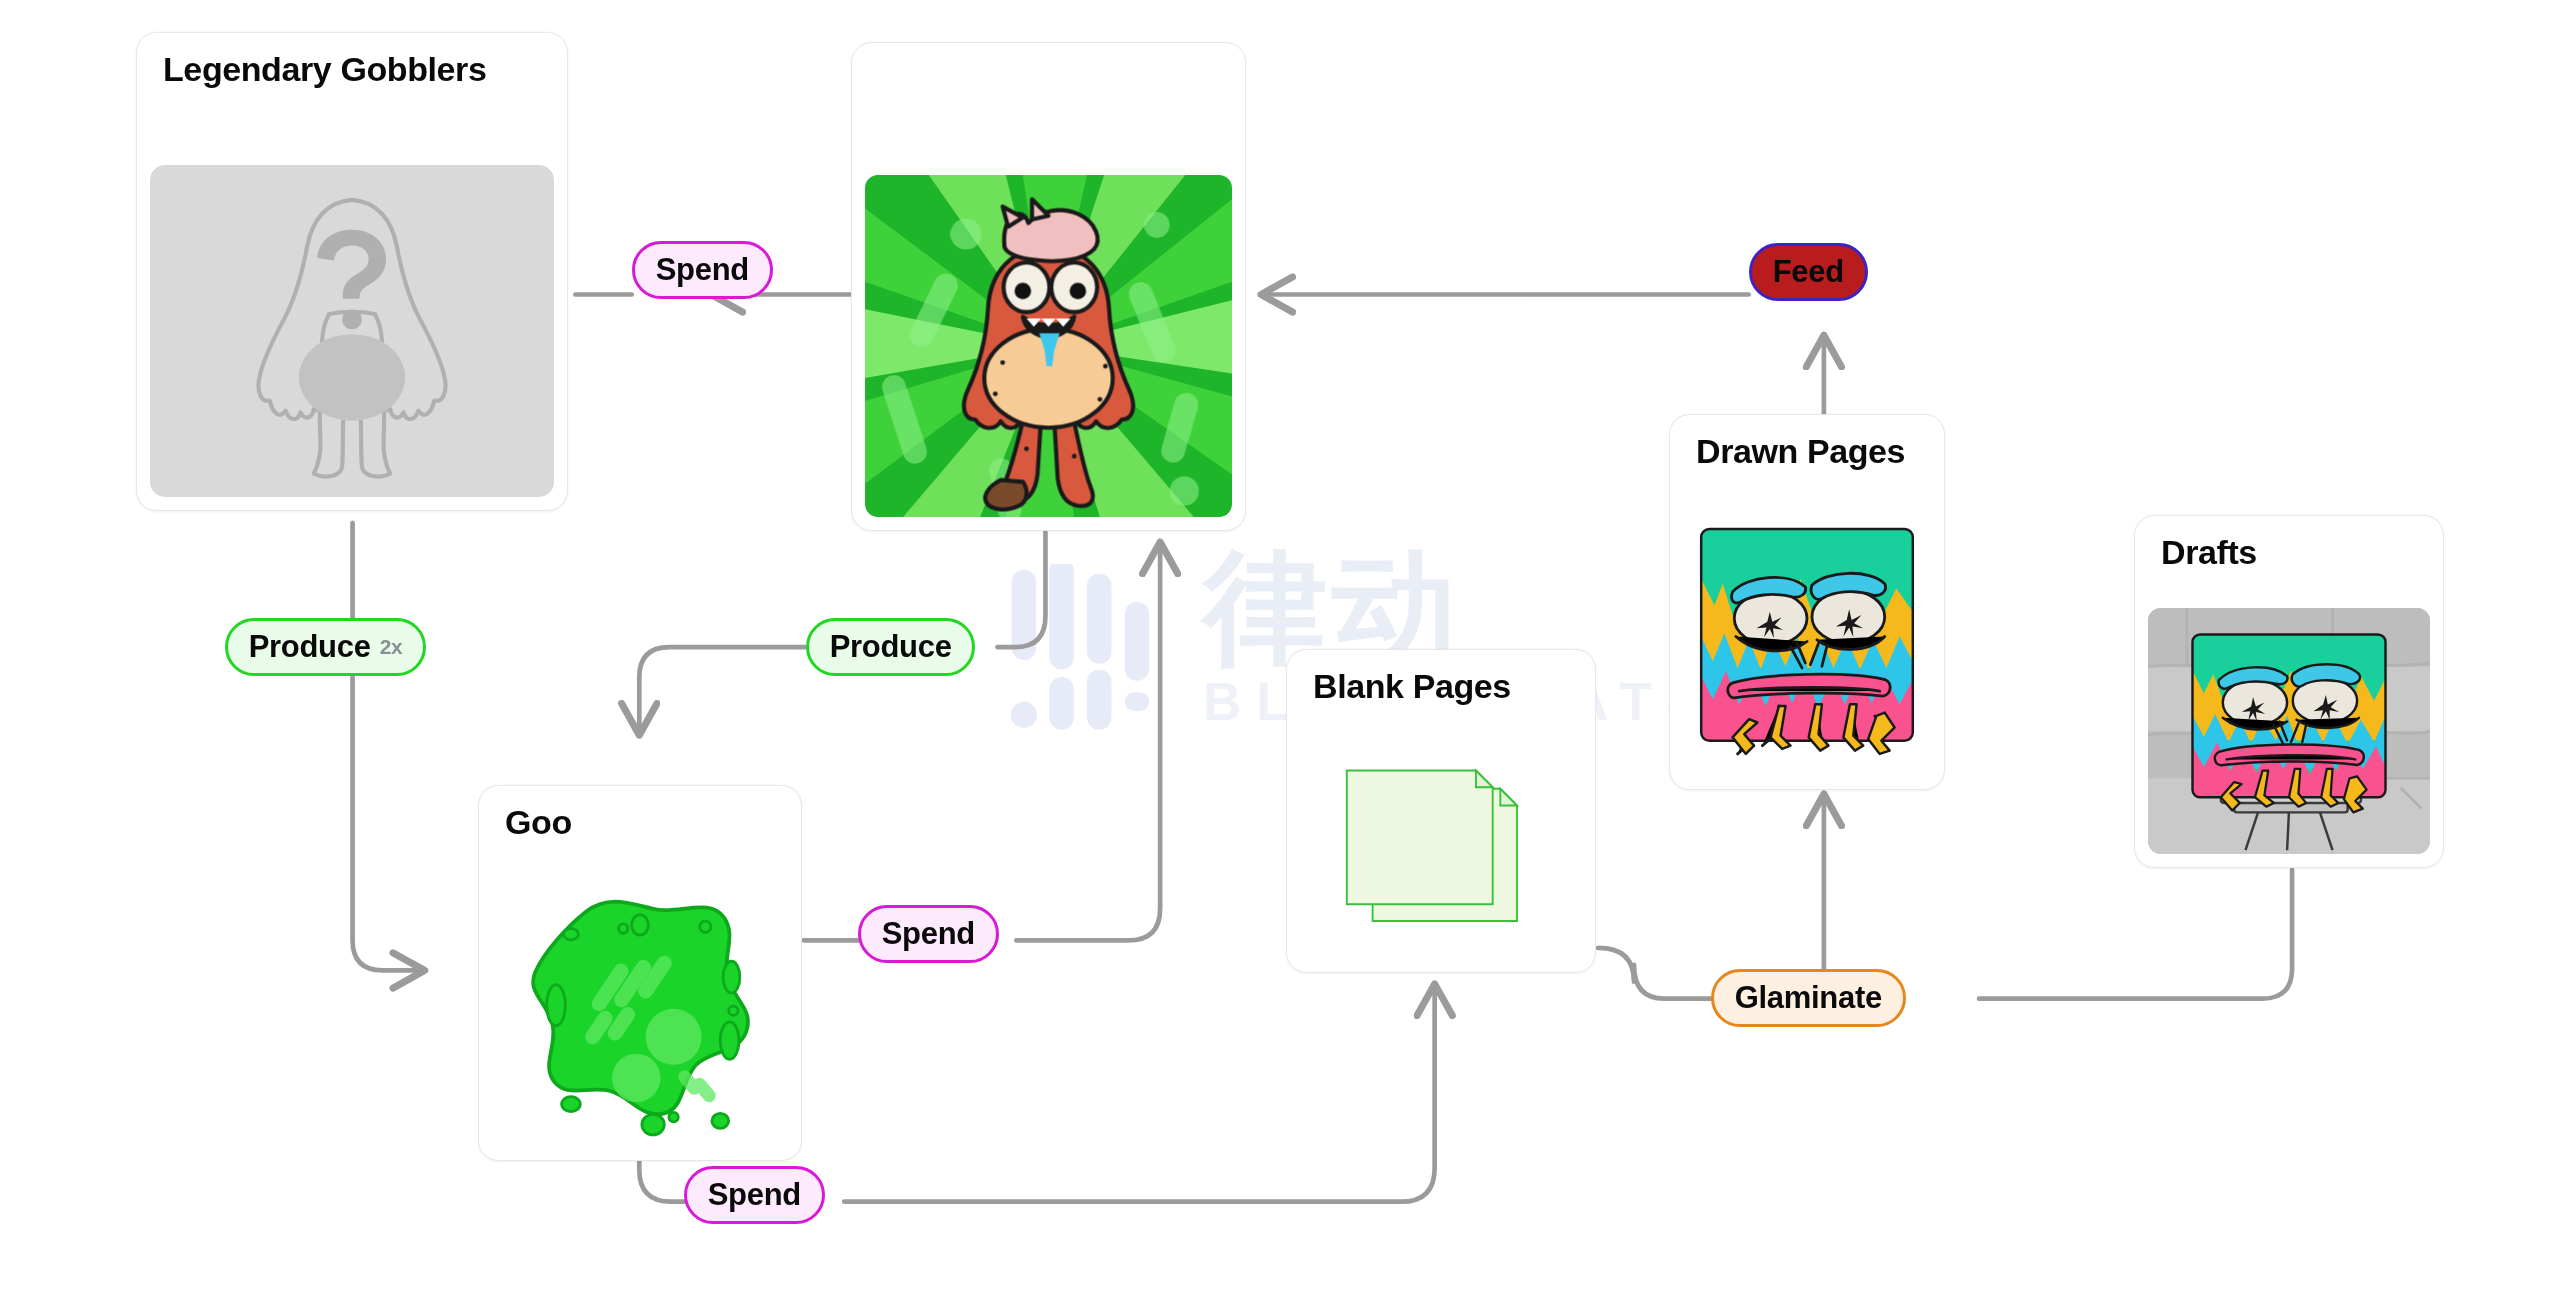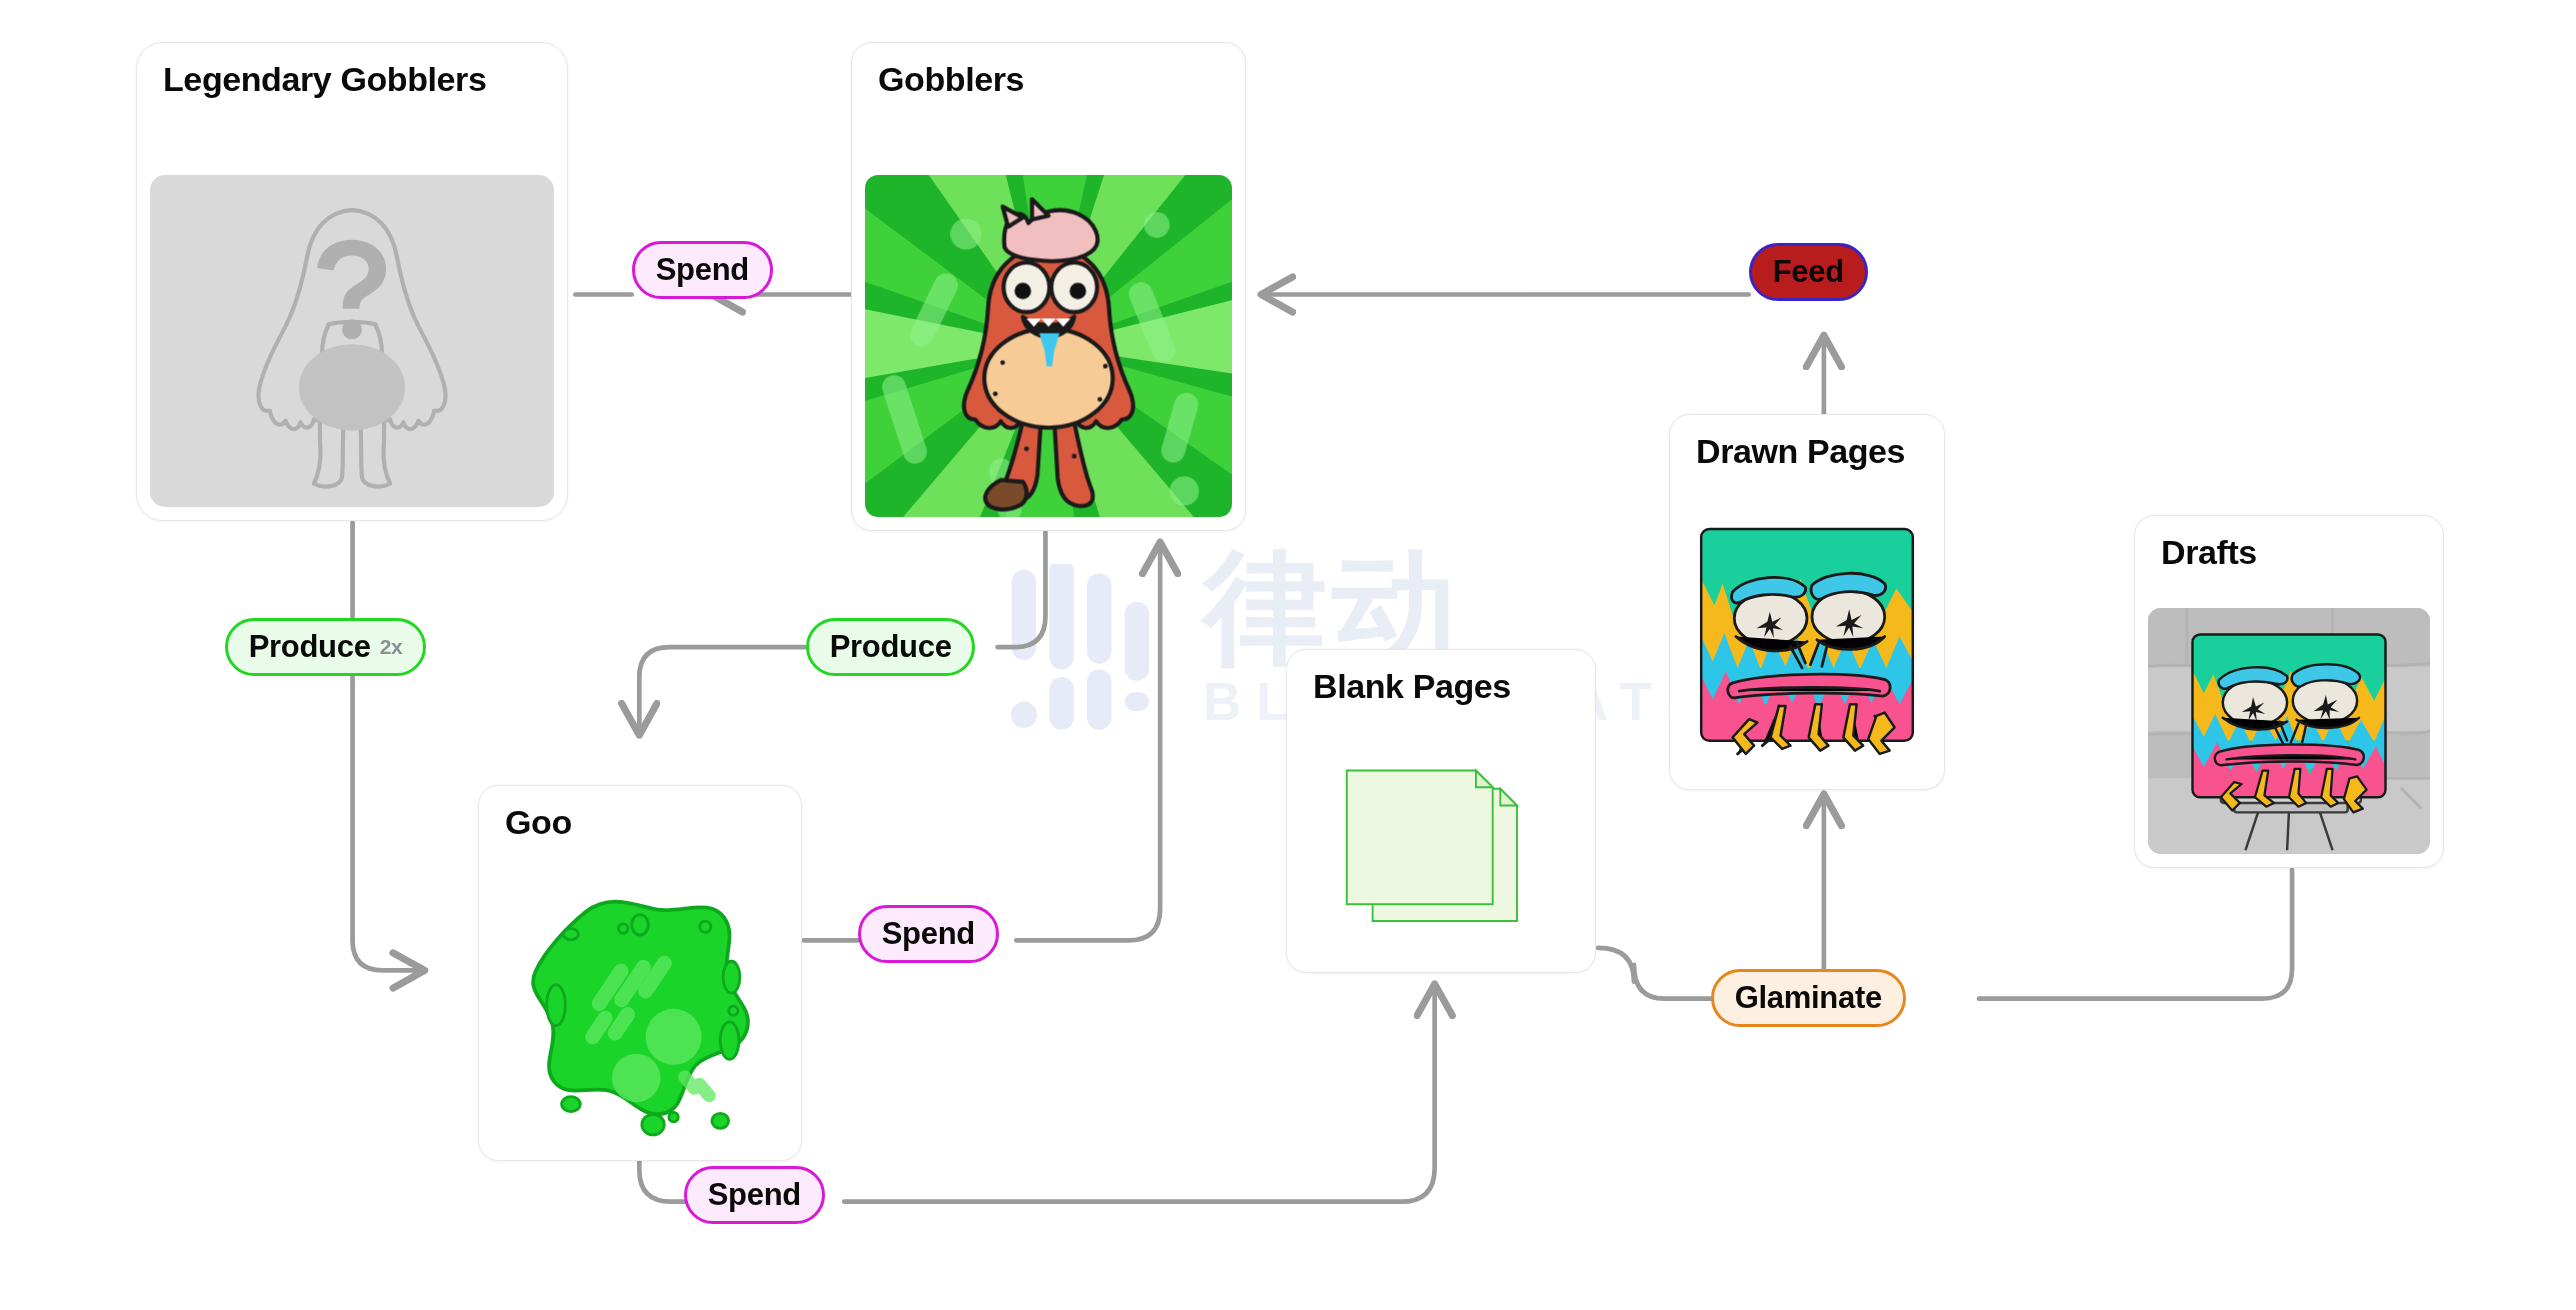--- a/index.html
+++ b/index.html
@@ -18,21 +18,21 @@
   #edges{position:absolute;left:0;top:0;width:2576px;height:1311px;}
 
   
   .card{position:absolute;background:#fff;border:1.4px solid #e6e7e9;border-radius:20.7px;
         box-shadow:0 0.9px 2.8px rgba(16,24,40,.06);box-sizing:border-box;}
   .card .title{font-size:34px;font-weight:700;color:#0a0a0a;letter-spacing:-0.4px;
         padding:17px 0 0 26px;line-height:1.15;}
   .thumb{position:absolute;left:13px;right:13px;bottom:13px;border-radius:13px;overflow:hidden;}
 
   
-  #card-legendary{left:136px;top:42px;width:432px;height:479px;border-radius:27px;}
+  #card-legendary{left:136px;top:32px;width:432px;height:479px;}
   #card-legendary .thumb{top:132px;background:#d9d9d9;border-radius:15px;}
 
   
   #card-gobblers{left:851px;top:42px;width:395px;height:489px;}
   #card-gobblers .thumb{top:132px;}
 
   
   #card-goo{left:478px;top:785px;width:324px;height:376px;}
   #card-goo .thumb{top:81px;background:#fff;}
 
@@ -150,21 +150,20 @@
           <path d="M200,78 c-24,0 -40,14 -42,34 l20,3 c2,-11 10,-18 22,-18 c12,0 20,7 20,16
                    c0,9 -5,13 -15,19 c-12,7 -17,15 -16,29 l20,0 c0,-8 3,-12 12,-17
                    c13,-8 20,-16 20,-31 c0,-20 -17,-35 -41,-35 z"></path>
           <circle cx="200" cy="186" r="12"></circle>
         </g>
       </svg>
     </div>
   </div>
 
   <div class="card" id="card-gobblers">
-    <div class="title">Gobblers</div>
     <div class="thumb">
       <svg viewBox="0 0 400 400" width="100%" height="100%" preserveAspectRatio="xMidYMid slice">
         <rect width="400" height="400" fill="#1fb52a"></rect>
         <g>
           <path d="M200,200 L60,0 L150,0 Z" fill="#6fe05a"></path>
           <path d="M200,200 L170,0 L245,0 Z" fill="#3fd13a"></path>
           <path d="M200,200 L265,0 L360,0 Z" fill="#6fe05a"></path>
           <path d="M200,200 L400,40 L400,130 Z" fill="#3fd13a"></path>
           <path d="M200,200 L400,150 L400,230 Z" fill="#7ee86b"></path>
           <path d="M200,200 L400,255 L400,340 Z" fill="#3fd13a"></path>

